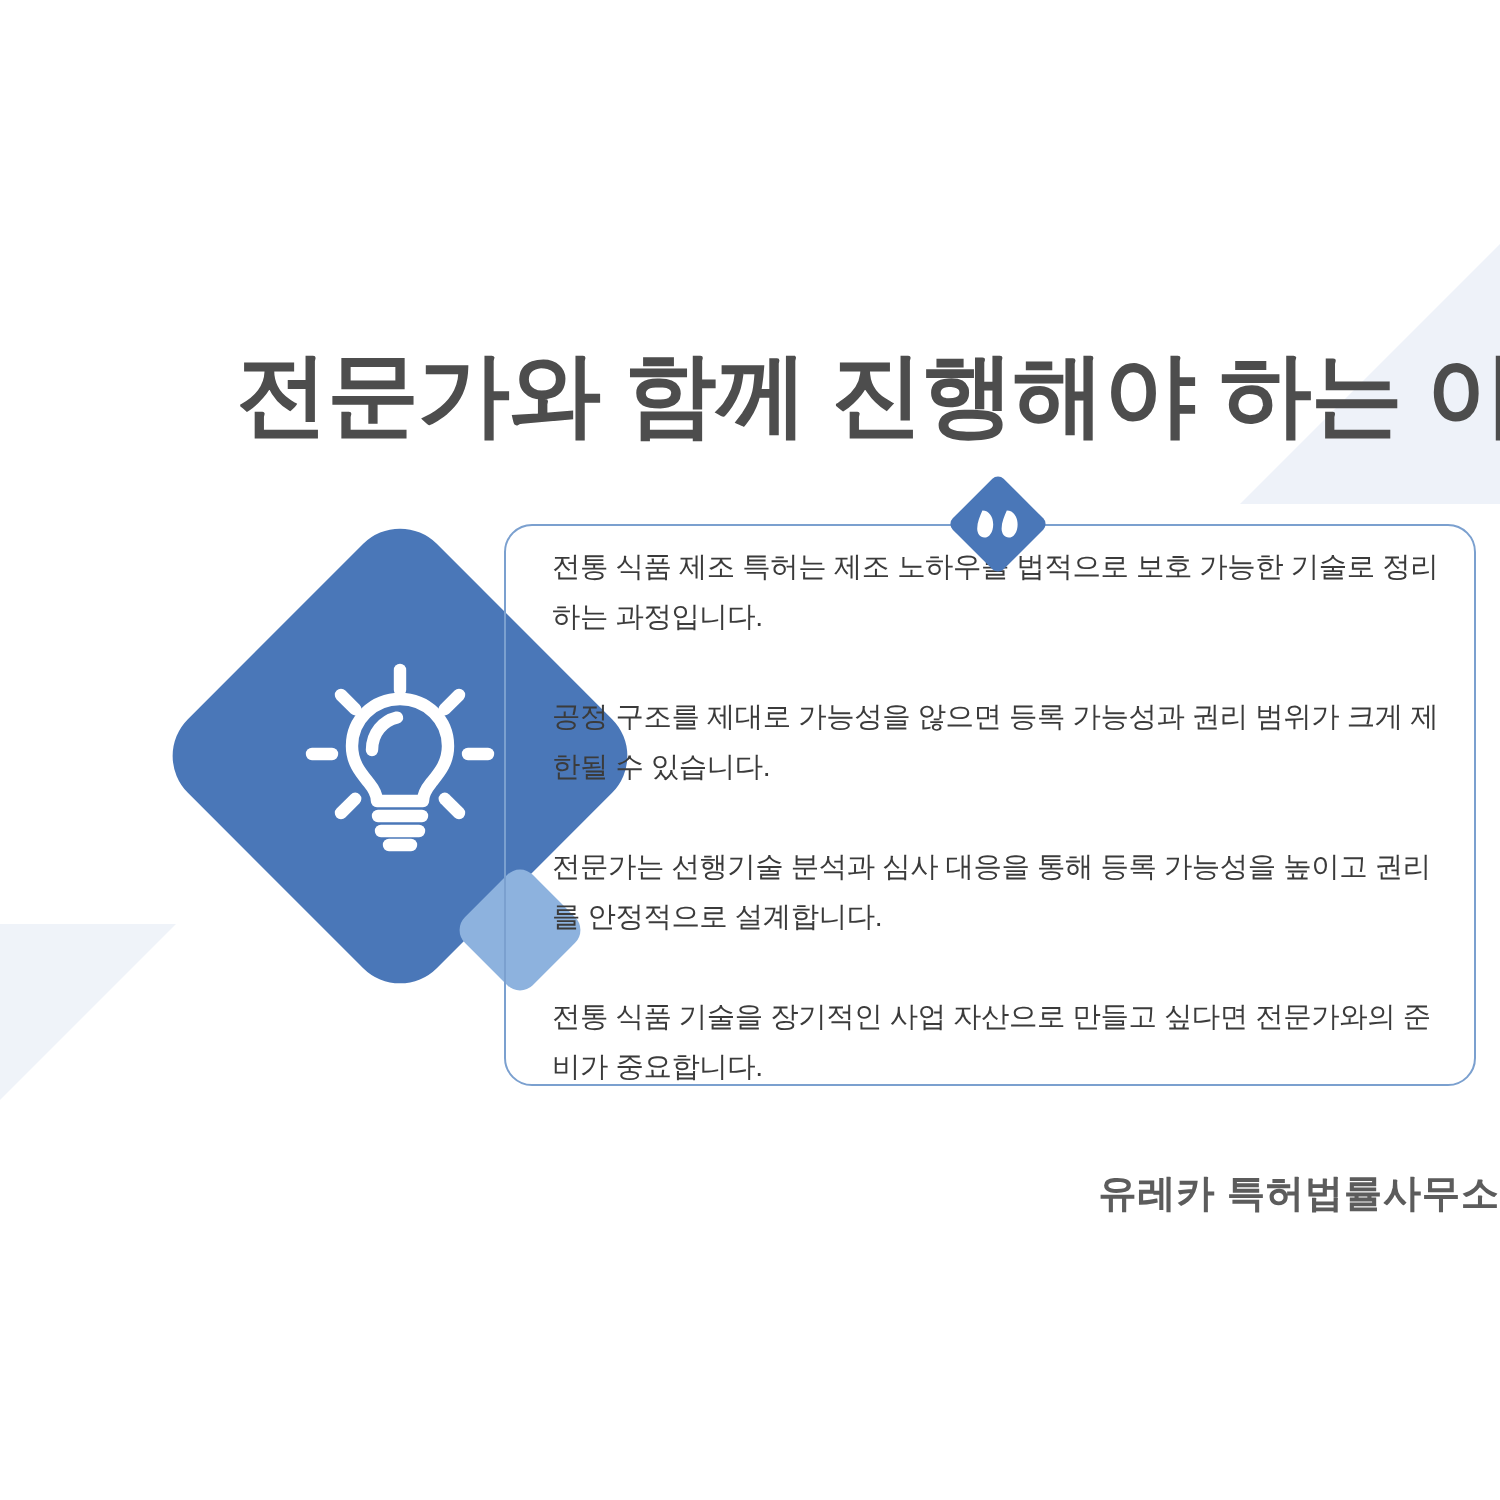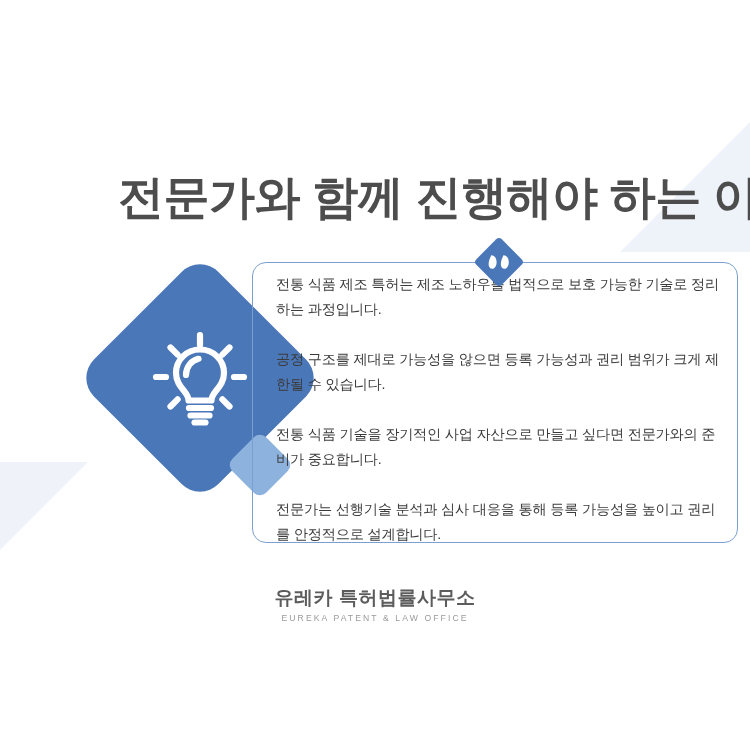--- a/index.html
+++ b/index.html
@@ -142,21 +142,21 @@
     justify-content: center;
   }
   .quote-glyph svg { display: block; }
 
   
   .footer-logo {
     position: absolute;
     left: 0;
     top: 586px;
     width: 750px;
-    text-align: center;
+    text-align: right;
   }
   .logo-ko {
     font-size: 19px;
     font-weight: bold;
     color: #5c5c5c;
     letter-spacing: 0.5px;
     line-height: 1.25;
   }
   .logo-en {
     margin-top: 3px;
@@ -200,30 +200,29 @@
     </svg>
   </div>
 
   <div class="diamond-small"></div>
 
   <div class="content-card"></div>
 
   <div class="card-body">
     <p>전통 식품 제조 특허는 제조 노하우를 법적으로 보호 가능한 기술로 정리하는 과정입니다.</p>
     <p>공정 구조를 제대로 가능성을 않으면 등록 가능성과 권리 범위가 크게 제한될 수 있습니다.</p>
+    <p>전문가는 선행기술 분석과 심사 대응을 통해 등록 가능성을 높이고 권리를 안정적으로 설계합니다.</p>
     <p>전통 식품 기술을 장기적인 사업 자산으로 만들고 싶다면 전문가와의 준비가 중요합니다.</p>
-    <p>전문가는 선행기술 분석과 심사 대응을 통해 등록 가능성을 높이고 권리를 안정적으로 설계합니다.</p>
   </div>
 
   <div class="quote-badge"></div>
   <div class="quote-glyph">
     <svg width="22" height="16" viewBox="0 0 22 16" aria-hidden="true">
       <path d="M3.2 1.2 C6.6 1.2 8.6 4.4 8.6 8.2 C8.6 12.2 6.5 14.8 4.2 14.8 C2.1 14.8 0.6 12.9 0.6 10.3 C0.6 7.0 2.0 4.0 3.2 1.2 Z" fill="#ffffff"></path>
       <path d="M15.4 1.2 C18.8 1.2 20.8 4.4 20.8 8.2 C20.8 12.2 18.7 14.8 16.4 14.8 C14.3 14.8 12.8 12.9 12.8 10.3 C12.8 7.0 14.2 4.0 15.4 1.2 Z" fill="#ffffff"></path>
     </svg>
   </div>
 
   <div class="footer-logo">
     <div class="logo-ko">유레카 특허법률사무소</div>
-    <div class="logo-en">EUREKA PATENT &amp; LAW OFFICE</div>
   </div>
 
 </div>
 
 </body></html>

